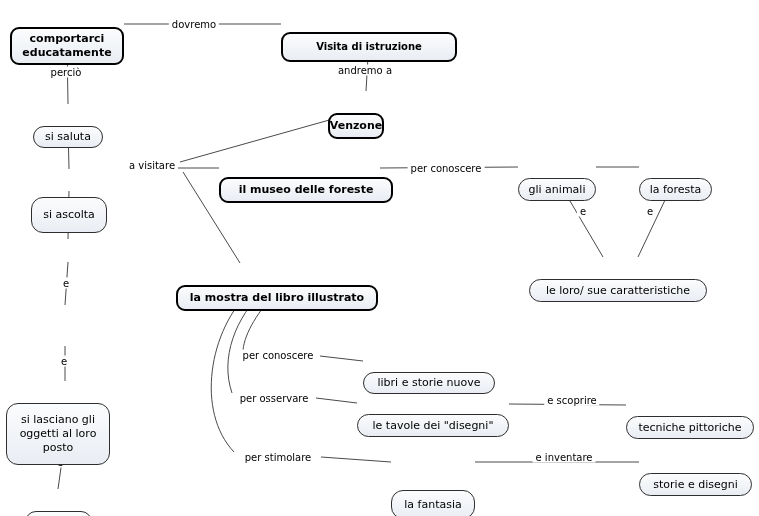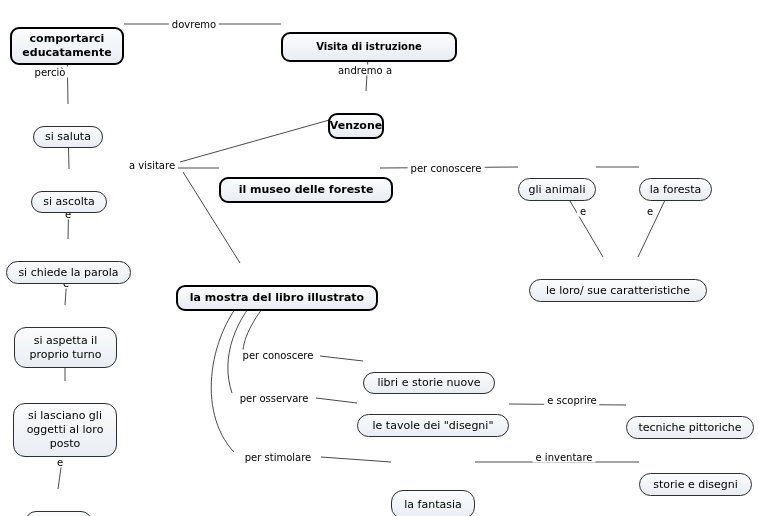--- a/index.html
+++ b/index.html
@@ -78,21 +78,21 @@
     <path d="M320 356 L363 361"></path>
     <path d="M265 289 C235 318 220 358 232 393"></path>
     <path d="M316 398 L357 403"></path>
     <path d="M252 289 C208 330 196 412 234 452"></path>
     <path d="M321 457 L391 462"></path>
     <path d="M509 404 L626 405"></path>
     <path d="M475 462 H639"></path>
   </svg>
 
   <div class="link-label" style="left:194px;top:24px">dovremo</div>
-  <div class="link-label" style="left:50px;top:72px">perciò</div>
+  <div class="link-label" style="left:66px;top:72px">perciò</div>
   <div class="link-label" style="left:365px;top:70px">andremo a</div>
   <div class="link-label" style="left:152px;top:165px">a visitare</div>
   <div class="link-label" style="left:446px;top:168px">per conoscere</div>
   <div class="link-label" style="left:583px;top:211px">e</div>
   <div class="link-label" style="left:650px;top:211px">e</div>
   <div class="link-label" style="left:278px;top:355px">per conoscere</div>
   <div class="link-label" style="left:274px;top:398px">per osservare</div>
   <div class="link-label" style="left:572px;top:400px">e scoprire</div>
   <div class="link-label" style="left:278px;top:457px">per stimolare</div>
   <div class="link-label" style="left:564px;top:457px">e inventare</div>
@@ -102,24 +102,22 @@
   <div class="link-label" style="left:64px;top:361px">e</div>
   <div class="link-label" style="left:60px;top:462px">e</div>
 
   <div class="node main" style="left:10px;top:5px;width:114px;height:38px">comportarci educatamente</div>
   <div class="node main title" style="left:281px;top:10px;width:176px;height:30px">Visita di istruzione</div>
   <div class="node main" style="left:328px;top:91px;width:56px;height:26px">Venzone</div>
   <div class="node main" style="left:219px;top:155px;width:174px;height:26px">il museo delle foreste</div>
   <div class="node main" style="left:176px;top:263px;width:202px;height:26px">la mostra del libro illustrato</div>
 
   <div class="node" style="left:33px;top:104px;width:70px;height:22px">si saluta</div>
-  <div class="node" style="left:31px;top:169px;width:76px;height:22px">si ascolta</div>
-  <div class="node" style="left:6px;top:239px;width:125px;height:23px">si chiede la parola</div>
-  <div class="node" style="left:14px;top:305px;width:103px;height:41px">si aspetta il proprio turno</div>
-  <div class="node" style="left:13px;top:381px;width:104px;height:54px">si lasciano gli oggetti al loro posto</div>
+  <div class="node" style="left:31px;top:175px;width:76px;height:36px">si ascolta</div>
+  <div class="node" style="left:6px;top:381px;width:104px;height:62px">si lasciano gli oggetti al loro posto</div>
   <div class="node" style="left:25px;top:489px;width:67px;height:22px">si saluta</div>
 
   <div class="node" style="left:518px;top:156px;width:78px;height:23px">gli animali</div>
   <div class="node" style="left:639px;top:156px;width:73px;height:23px">la foresta</div>
   <div class="node" style="left:529px;top:257px;width:178px;height:23px">le loro/ sue caratteristiche</div>
 
   <div class="node" style="left:363px;top:350px;width:132px;height:22px">libri e storie nuove</div>
   <div class="node" style="left:357px;top:392px;width:152px;height:23px">le tavole dei "disegni"</div>
   <div class="node" style="left:626px;top:394px;width:128px;height:23px">tecniche pittoriche</div>
   <div class="node" style="left:391px;top:468px;width:84px;height:29px">la fantasia</div>

